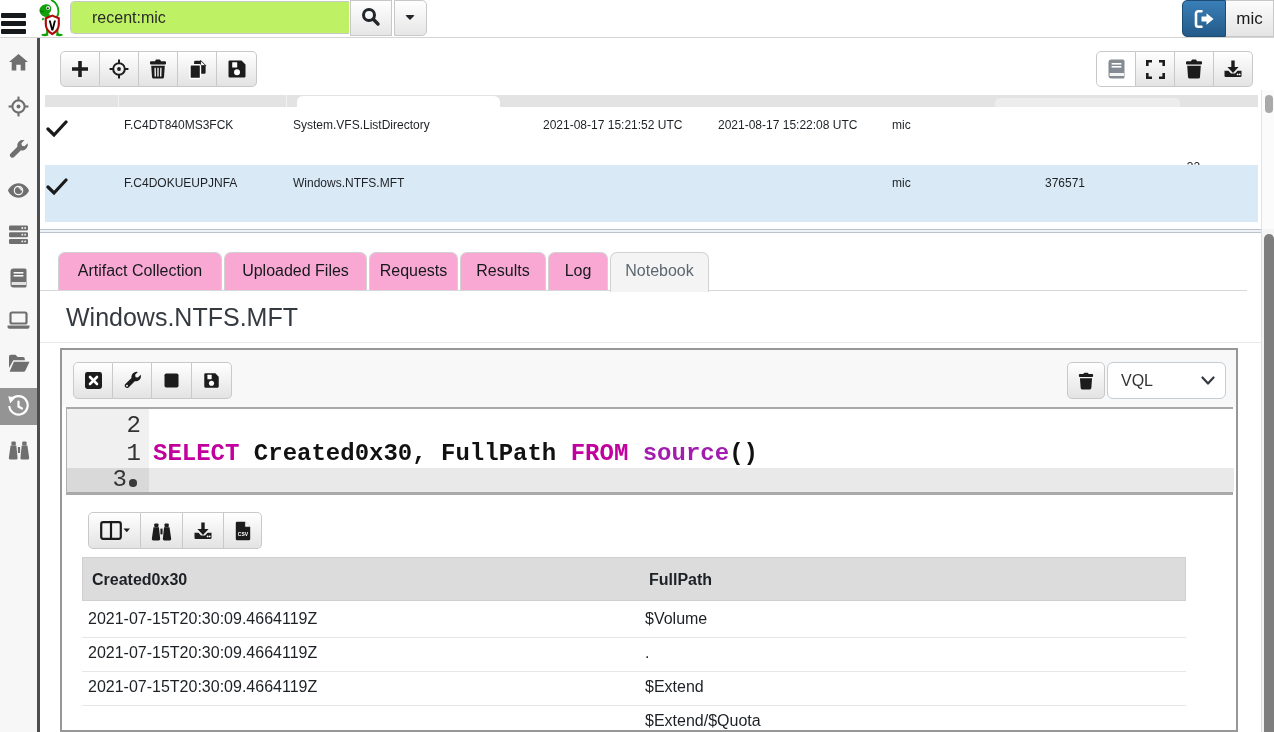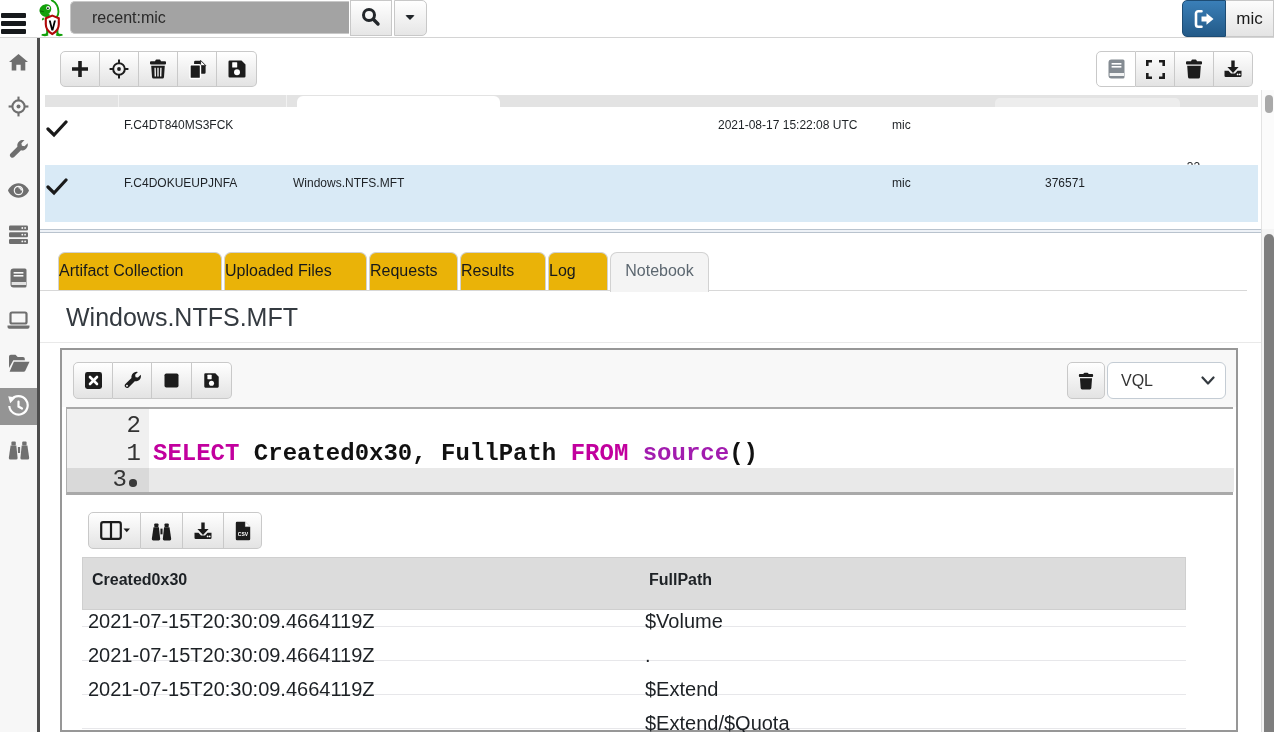--- a/index.html
+++ b/index.html
@@ -4,21 +4,21 @@
 <style>
 * { margin:0; padding:0; box-sizing:border-box; }
 html,body { width:1274px; height:732px; overflow:hidden; background:#fff;
   font-family:"Liberation Sans", sans-serif; position:relative; }
 .abs { position:absolute; }
 
 #navbar { position:absolute; left:0; top:0; width:1274px; height:38px; background:#fff;
   border-bottom:1px solid #d4d4d4; z-index:30; }
 .hbar { position:absolute; left:1px; width:25px; height:4.5px; background:#16191c; border-radius:1px; }
 #search-input { position:absolute; left:70px; top:1px; width:279px; height:33px;
-  border:1px solid #c8c8c8; border-radius:5px 0 0 5px; border-right:none; background:#a3a3a3;
+  border:1px solid #c8c8c8; border-radius:5px 0 0 5px; border-right:none; background:#bef264;
   font-size:16px; color:#2a2a2a; line-height:32px; padding-left:21px; }
 .gbtn { background:linear-gradient(#ffffff,#e6e6e6); border:1px solid #c8c8c8; }
 #search-btn { position:absolute; left:350px; top:0px; width:42px; height:36px; }
 #caret-btn { position:absolute; left:394px; top:0px; width:33px; height:36px; border-radius:0 5px 5px 0; }
 .caret { display:inline-block; width:0; height:0; border-left:5.5px solid transparent;
   border-right:5.5px solid transparent; border-top:5.5px solid #22262a; border-radius:2px; }
 #client-info { position:absolute; left:674px; top:7px; font-size:16px; }
 #client-name { color:#2b7a2f; }
 #client-dot { display:inline-block; width:11px; height:11px; border-radius:50%;
   background:#f2c413; border:1.5px solid #7c6a02; margin:0 6px 0 10px; }
@@ -42,22 +42,22 @@
 .btn.only { border-radius:5px; border-left:1px solid #c9c9c9; }
 #flow-scroll { position:absolute; left:1261px; top:90px; width:13px; height:139px;
   border-left:1px solid #e3e3e3; background:#fbfbfb; }
 #flow-thumb { position:absolute; left:2.5px; top:5px; width:8px; height:18px; background:#a9a9a9; border-radius:4px; }
 .frow { position:absolute; left:45px; width:1213px; font-size:12px; color:#1d2125; }
 .fcell { position:absolute; top:6px; line-height:24px; }
 
 #splitter { position:absolute; left:40px; top:229px; width:1221px; height:4px;
   background:#eef2f7; border-top:1px solid #b9c3ce; border-bottom:1px solid #b9c3ce; z-index:25; }
 
-.tab { position:absolute; top:252px; height:38px; background:#eab308; border:1px solid #d2d2d2;
-  border-bottom:none; border-radius:7px 7px 0 0; font-size:16px; color:#16191c; text-align:left;
+.tab { position:absolute; top:252px; height:38px; background:#f9a8d4; border:1px solid #d2d2d2;
+  border-bottom:none; border-radius:7px 7px 0 0; font-size:16px; color:#16191c; text-align:center;
   line-height:36px; }
 #tabline { position:absolute; left:40px; top:290px; width:1207px; height:1px; background:#d8d8d8; }
 #tab-active { position:absolute; left:610px; top:252px; width:99px; height:40px; background:#f4f4f4;
   border:1px solid #d2d2d2; border-bottom:none; border-radius:7px 7px 0 0;
   font-size:16px; color:#5c6770; text-align:center; line-height:36px; z-index:5; }
 #heading { position:absolute; left:66px; top:303px; font-size:25px; color:#343a40; }
 #hrline { position:absolute; left:40px; top:342px; width:1221px; height:1px; background:#e9e9e9; }
 
 #cell { position:absolute; left:60px; top:348px; width:1178px; height:384px;
   border:2px solid #979797; background:#fff; }
@@ -67,24 +67,24 @@
   font-family:"Liberation Mono", monospace; font-size:24px; }
 #gutter { position:absolute; left:0; top:0; width:82px; height:83px; background:#f0f0f0; }
 .lnum { position:absolute; right:8px; width:60px; text-align:right; color:#333; line-height:28px; }
 #line3bg { position:absolute; left:82px; top:59px; width:1085px; height:24px; background:#e9e9e9; }
 #gut3bg { position:absolute; left:0px; top:59px; width:82px; height:24px; background:#d9d9d9; }
 #code1 { position:absolute; left:86px; top:31px; line-height:28px; font-weight:bold; color:#111; white-space:pre; }
 .kw { color:#c2009e; }
 .fn { color:#a21caf; }
 
 #rtable { position:absolute; left:82px; top:557px; width:1104px; }
-#rhead { position:absolute; left:0; top:0; width:1104px; height:53px; background:#dcdcdc;
+#rhead { position:absolute; left:0; top:0; width:1104px; height:44px; background:#dcdcdc;
   border:1px solid #cfcfcf; font-weight:bold; font-size:16px; color:#1d2125; }
-.rrow { position:absolute; left:0; width:1104px; height:25px; border-bottom:1px solid #e7e7ea;
-  font-size:20px; color:#1d2125; }
+.rrow { position:absolute; left:0; width:1104px; height:36px; border-bottom:1px solid #e7e7ea;
+  font-size:16px; color:#1d2125; }
 
 #pg-scroll { position:absolute; left:1261px; top:229px; width:13px; height:503px;
   background:#f4f4f4; border-left:1px solid #ddd; z-index:40; }
 #pg-thumb { position:absolute; left:1.5px; top:5px; width:10px; height:498px; background:#7e7e7e; border-radius:5px 5px 0 0; }
 svg { display:block; }
 </style>
 </head>
 <body>
 
 <div id="navbar">
@@ -300,20 +300,22 @@
 <div class="abs" style="left:118px; top:95px; width:1px; height:12px; background:#f2f2f2;"></div>
 <div class="abs" style="left:286px; top:95px; width:1px; height:12px; background:#f2f2f2;"></div>
 <div class="abs" style="left:995px; top:98px; width:185px; height:9px; background:#ededed; border-radius:5px 5px 0 0;"></div>
 <div class="frow" style="top:107px; height:58px; background:#fff;">
   <div class="fcell" style="left:1px; top:12px;">
       <svg width="22" height="20" viewBox="0 0 22 20">
         <path d="M2 10 L8 16 L20 3" stroke="#1a1a1a" stroke-width="3.2" fill="none" stroke-linecap="round"></path>
       </svg>
     </div>
   <div class="fcell" style="left:79px;">F.C4DT840MS3FCK</div>
+  <div class="fcell" style="left:248px;">System.VFS.ListDirectory</div>
+  <div class="fcell" style="left:498px; width:160px;">2021-08-17 15:21:52 UTC</div>
   <div class="fcell" style="left:673px; width:160px;">2021-08-17 15:22:08 UTC</div>
   <div class="fcell" style="left:847px;">mic</div>
   <div class="fcell" style="left:1044px; width:209px; text-align:center;margin-top:42px;">32</div>
 </div>
 <div class="frow" style="top:165px; height:57px; background:#d9eaf6;">
   <div class="fcell" style="left:1px; top:12px;">
       <svg width="22" height="20" viewBox="0 0 22 20">
         <path d="M2 10 L8 16 L20 3" stroke="#1a1a1a" stroke-width="3.2" fill="none" stroke-linecap="round"></path>
       </svg>
     </div>

